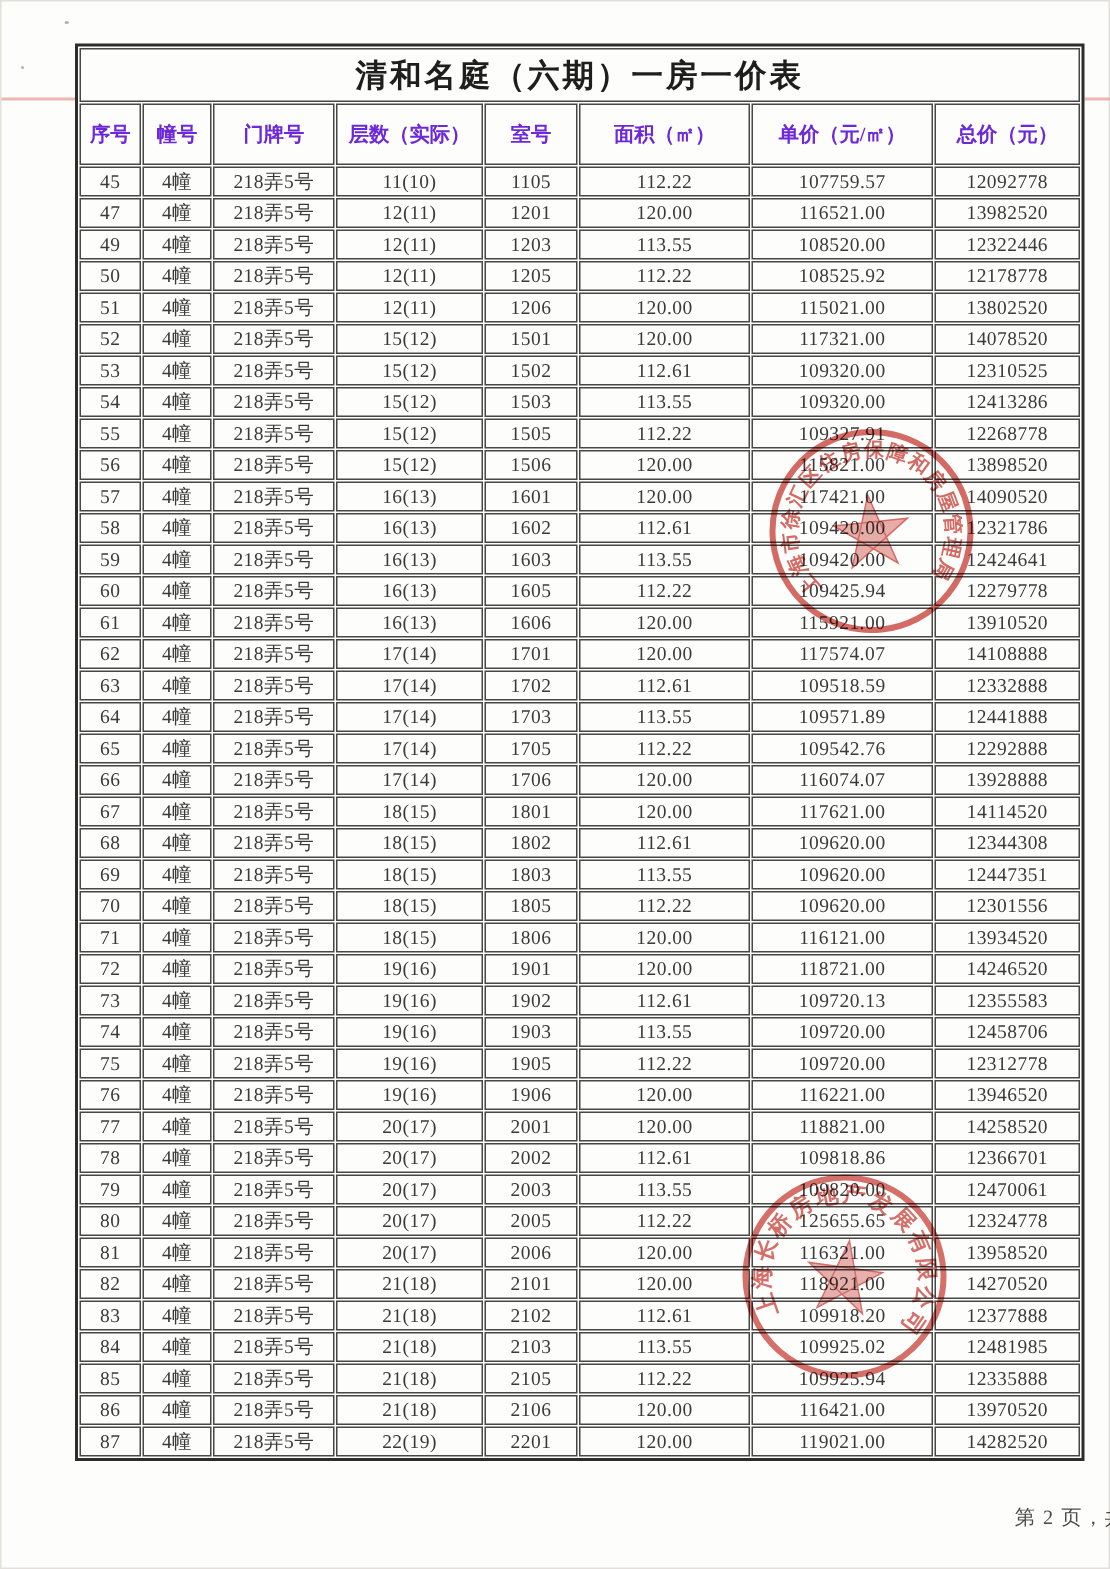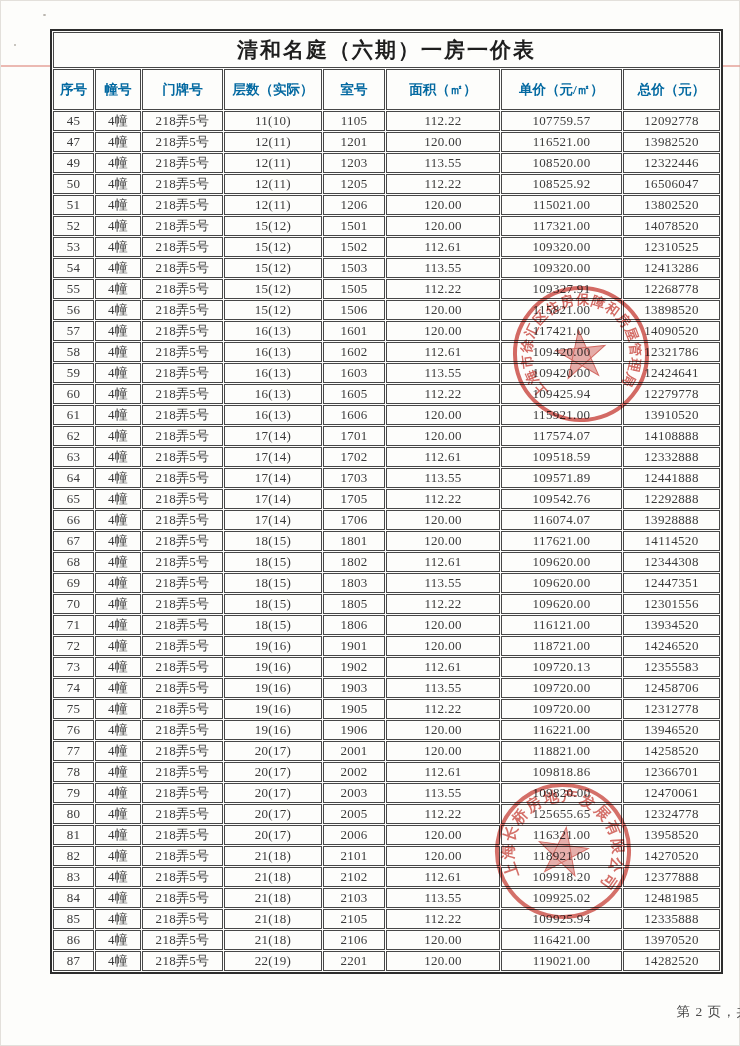--- a/index.html
+++ b/index.html
@@ -23,21 +23,21 @@
   table.price th, table.price td{
     border:1px solid #474747;
     text-align:center;vertical-align:middle;
     color:#3a3a3a;overflow:hidden;white-space:nowrap;
     padding:0;
   }
   tr.title-row th{
     height:34px;font-size:21px;font-weight:bold;color:#1e1e1e;letter-spacing:2px;font-family:Liberation Mono, monospace;
   }
   tr.header-row th{
-    height:39px;font-size:13.5px;font-weight:bold;color:#0369a1;
+    height:39px;font-size:13.5px;font-weight:bold;color:#6d28d9;
   }
   tbody td{font-size:13px;letter-spacing:.3px;}
   .footer{
     position:absolute;left:0;top:1002px;width:740px;height:20px;
     text-align:right;font-size:13.5px;color:#4a4a4a;letter-spacing:1px;margin-left:41px;
   }
   svg.stamp{position:absolute;mix-blend-mode:multiply;pointer-events:none;}
   #stamp1{left:508px;top:281px;}
   #stamp2{left:490px;top:778px;}
   .stamp circle{fill:none;}
@@ -112,21 +112,21 @@
         <td>12322446</td>
       </tr>
         <tr style="">
         <td>50</td>
         <td>4幢</td>
         <td>218弄5号</td>
         <td>12(11)</td>
         <td>1205</td>
         <td>112.22</td>
         <td>108525.92</td>
-        <td>16506047</td>
+        <td>12178778</td>
       </tr>
         <tr style="">
         <td>51</td>
         <td>4幢</td>
         <td>218弄5号</td>
         <td>12(11)</td>
         <td>1206</td>
         <td>120.00</td>
         <td>115021.00</td>
         <td>13802520</td>

